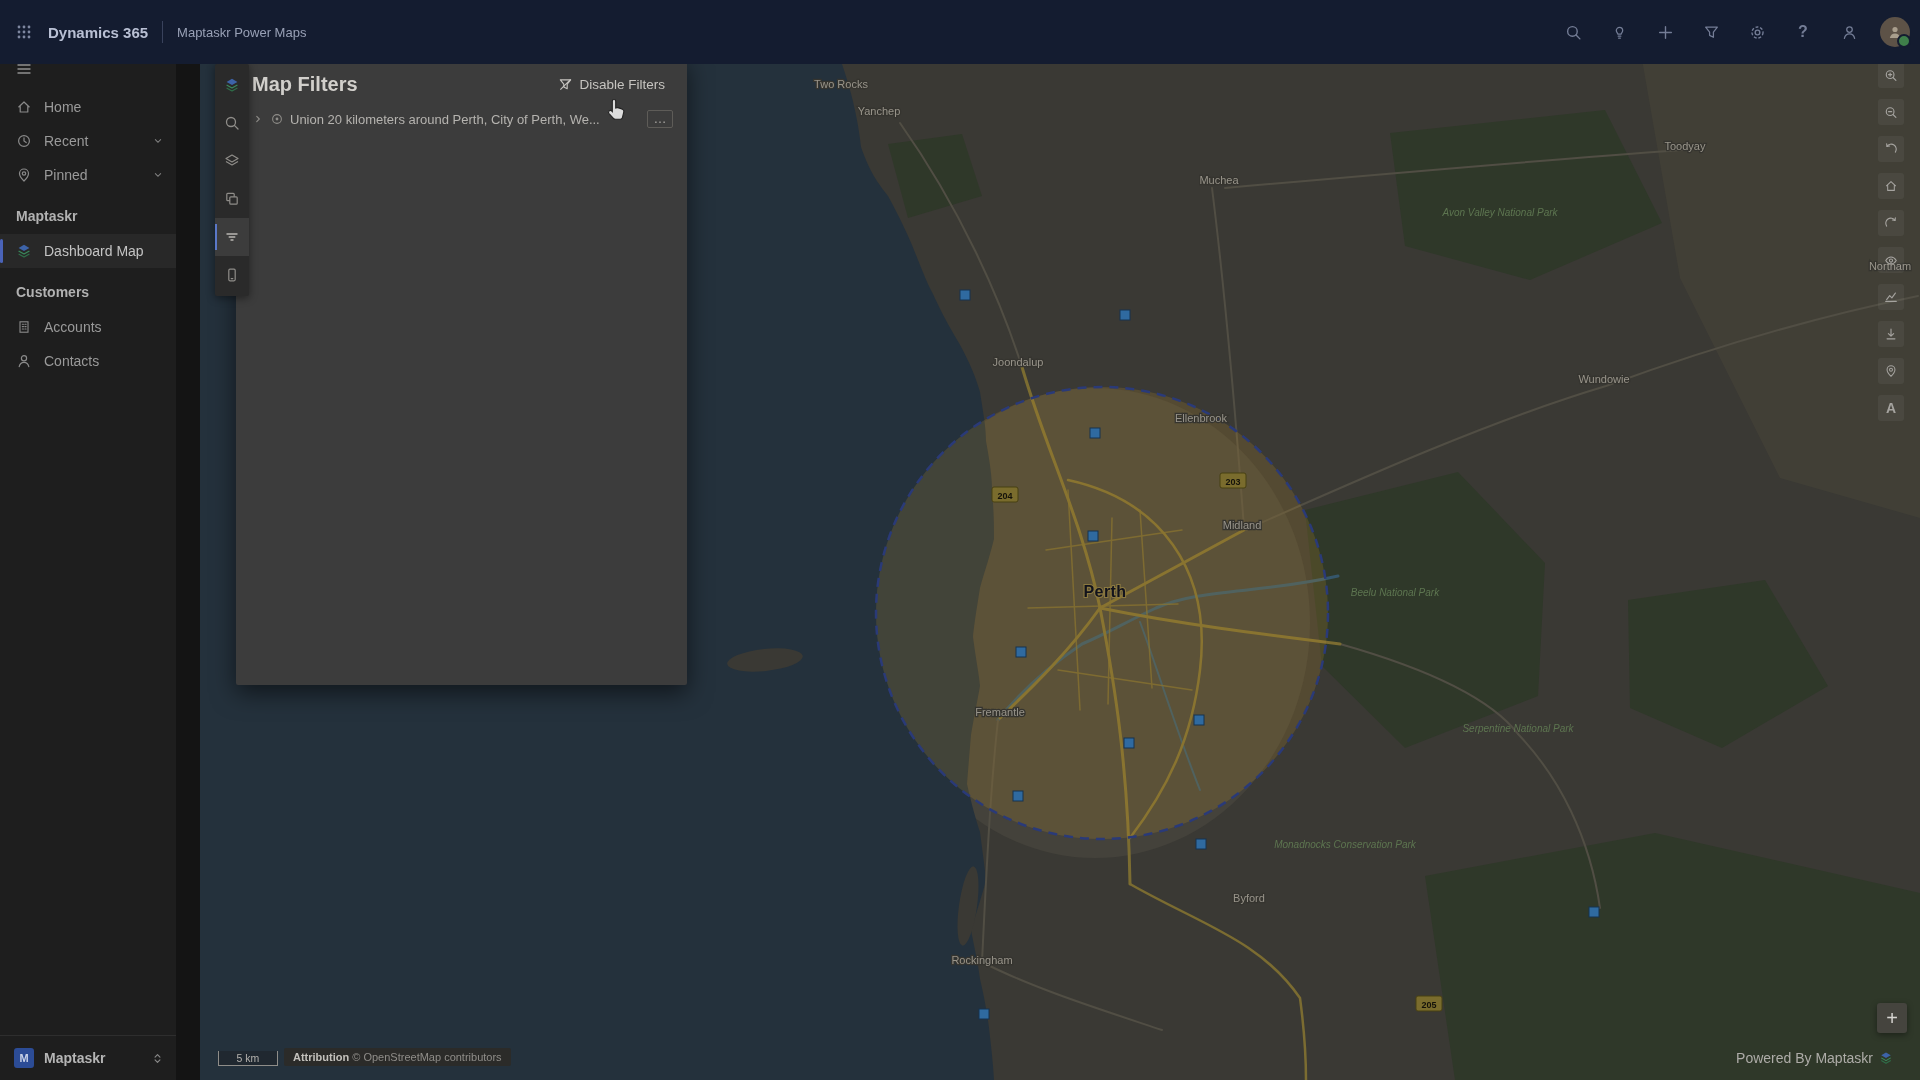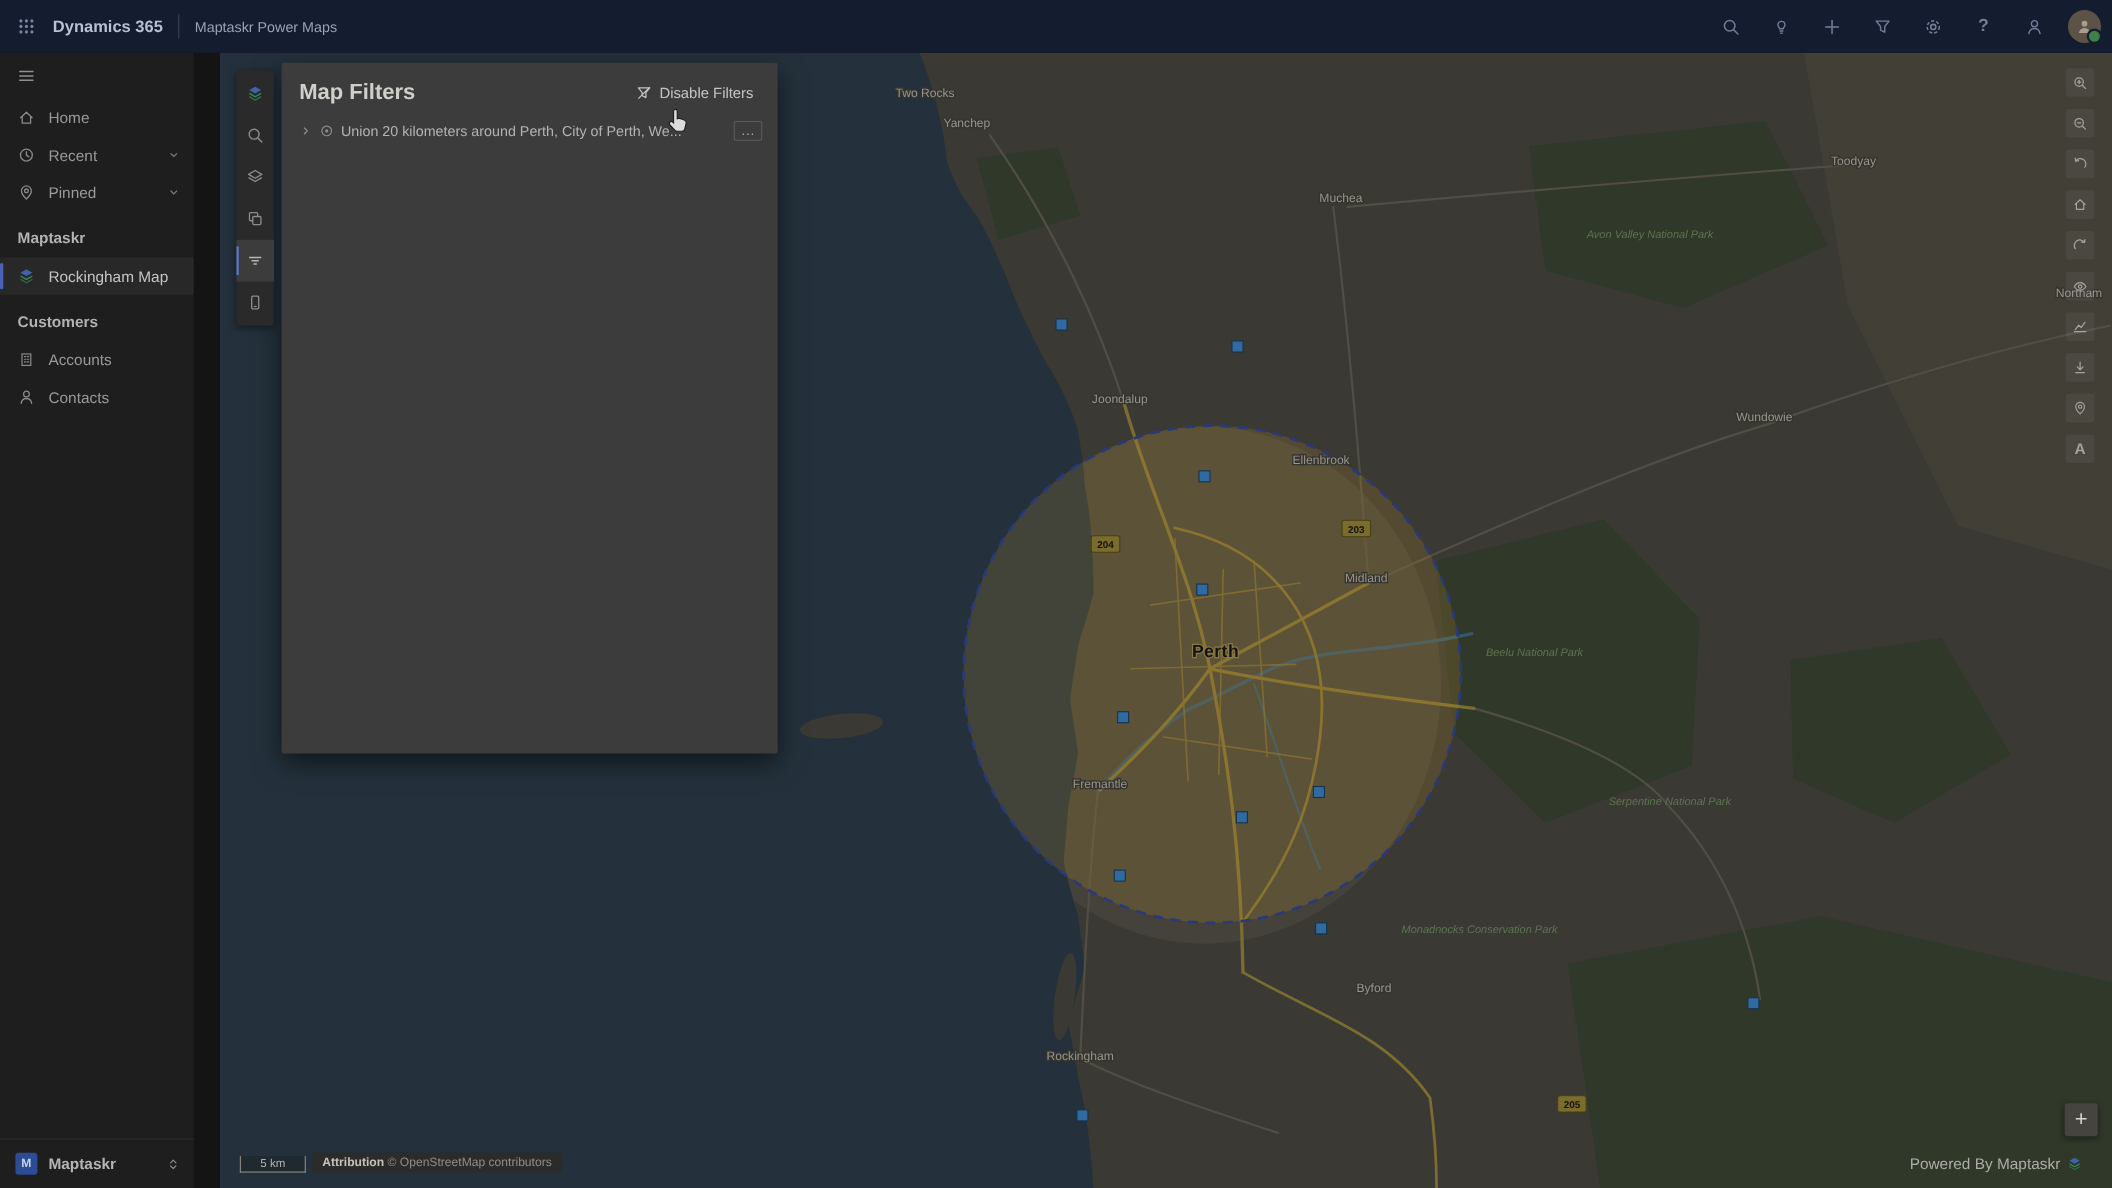--- a/index.html
+++ b/index.html
@@ -1,20 +1,20 @@
 <!DOCTYPE html>
 <html><head>
 <meta charset="utf-8">
 <style>
   html,body{margin:0;padding:0;background:#0e0e0e;}
   #app{position:relative;width:1920px;height:1080px;overflow:hidden;
        font-family:"Liberation Sans",sans-serif;background:#141414;}
 
   
-  .topbar{position:absolute;top:0;left:0;width:1920px;height:48px;background:#141c30;
+  .topbar{position:absolute;top:0;left:0;width:1920px;height:64px;background:#141c30;
           display:flex;align-items:center;z-index:30;}
   .waffle{width:48px;height:48px;display:flex;align-items:center;justify-content:center;color:#7e87a0;cursor:pointer;}
   .brand{color:#b9c0d4;font-size:15px;font-weight:bold;margin-right:14px;white-space:nowrap;cursor:pointer;}
   .tb-divider{width:1px;height:22px;background:#39425c;margin-right:14px;}
   .appname{color:#99a1b6;font-size:13px;white-space:nowrap;cursor:pointer;}
   .tb-right{margin-left:auto;display:flex;align-items:center;gap:8px;padding-right:10px;}
   .tbi{width:38px;height:38px;border:none;background:transparent;display:flex;align-items:center;
        justify-content:center;color:#747d96;cursor:pointer;}
   .qmark{font-size:16px;font-weight:bold;color:#747d96;}
   .avatar{width:30px;height:30px;border-radius:50%;background:#5d5247;display:flex;align-items:center;
@@ -56,21 +56,21 @@
   .shield-t{fill:#14120a;font-size:9px;font-weight:bold;text-anchor:middle;font-family:"Liberation Sans",sans-serif;}
 
   
   .vtool{position:absolute;left:15px;top:16px;width:34px;background:#2a2a2a;border-radius:2px;
          box-shadow:0 2px 8px rgba(0,0,0,.45);display:flex;flex-direction:column;padding:2px 0;z-index:6;}
   .vbtn{height:38px;display:flex;align-items:center;justify-content:center;color:#8f8d89;cursor:pointer;position:relative;}
   .vbtn.active{background:#3c3c3c;color:#b9b7b3;}
   .vbtn.active::before{content:"";position:absolute;left:0;top:6px;bottom:6px;width:2px;background:#5a78c8;}
 
   
-  .panel{position:absolute;left:56px;top:9px;width:451px;height:628px;background:#3c3c3c;border-radius:2px;
+  .panel{position:absolute;left:36px;top:9px;width:451px;height:628px;background:#3c3c3c;border-radius:2px;
          box-shadow:0 8px 24px rgba(0,0,0,.55);z-index:5;}
   .panel-head{display:flex;align-items:center;justify-content:space-between;padding:16px 16px 8px 16px;}
   .panel-title{margin:0;font-size:20px;font-weight:600;color:#d1cfcb;}
   .disable-btn{display:flex;align-items:center;gap:6px;background:none;border:none;color:#c6c4c0;
                font-size:13.5px;cursor:pointer;font-family:"Liberation Sans",sans-serif;text-align:right;}
   .filter-row{display:flex;align-items:center;gap:6px;margin:2px 10px 0 12px;padding:4px 4px;color:#b5b3af;
               font-size:13px;cursor:pointer;}
   .filter-row .icn{display:flex;color:#8f8d89;flex:0 0 auto;}
   .ftext{white-space:nowrap;overflow:hidden;}
   .more{margin-left:auto;flex:0 0 auto;width:26px;height:18px;border:1px solid #5e5c58;background:transparent;
@@ -220,21 +220,21 @@
     <div class="group-title">Maptaskr</div>
     <div class="nav-item selected">
       <span class="selbar"></span>
       <span class="icn">
         <svg width="16" height="16" viewBox="0 0 16 16" fill="none" stroke-linejoin="round">
           <path d="M8 1.8l5.4 3.1L8 8 2.6 4.9z" fill="#3d63a8"></path>
           <path d="M2.6 7.9L8 11l5.4-3.1" stroke="#3a8a5c" stroke-width="1.2"></path>
           <path d="M2.6 10.9L8 14l5.4-3.1" stroke="#2f6e49" stroke-width="1.2"></path>
           </svg>
         </span>
-      <span>Rockingham Map</span>
+      <span>Dashboard Map</span>
     </div>
 
     <div class="group-title">Customers</div>
     <div class="nav-item">
       <span class="icn">
         <svg width="16" height="16" viewBox="0 0 16 16" fill="none" stroke="currentColor" stroke-width="1.1" stroke-linecap="round">
           <rect x="4" y="2.8" width="8" height="10.4"></rect>
           <path d="M6.3 5.2h1.2M8.9 5.2h1.2M6.3 7.6h1.2M8.9 7.6h1.2M6.3 10h1.2M8.9 10h1.2"></path>
           </svg>
         </span>

